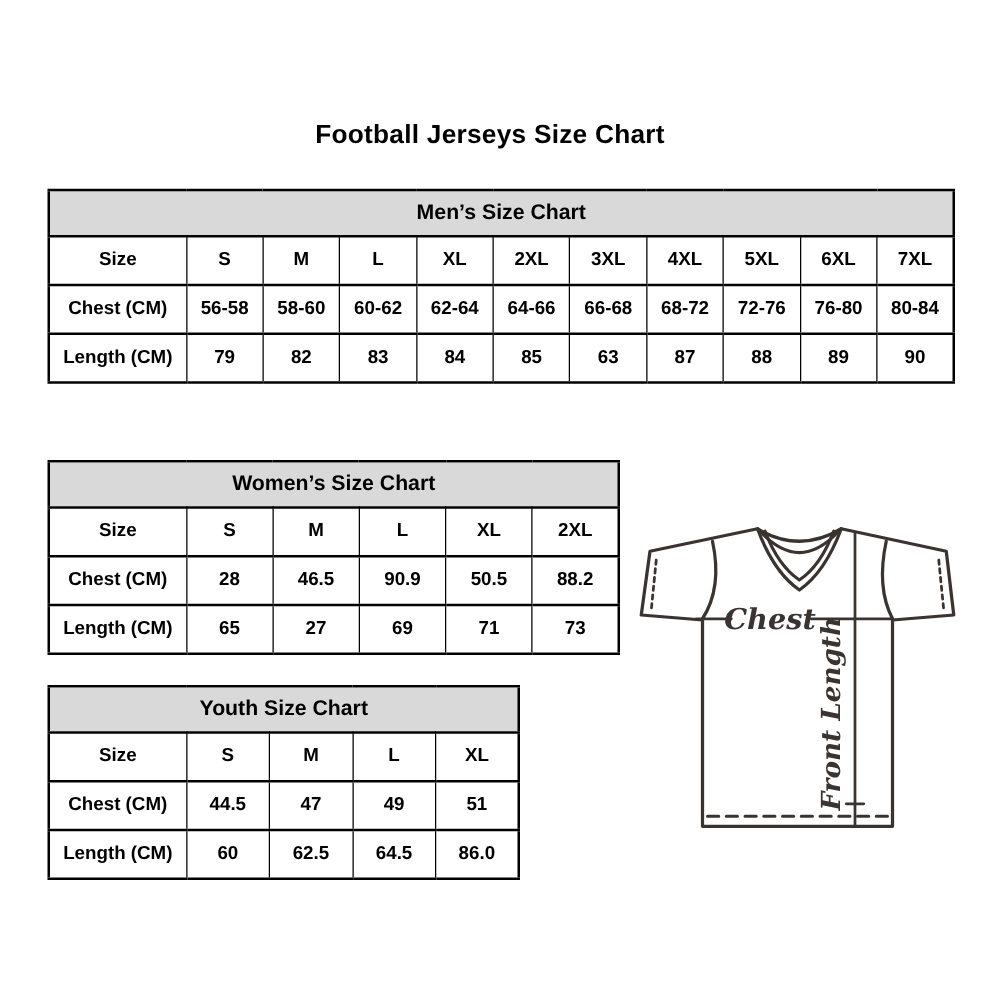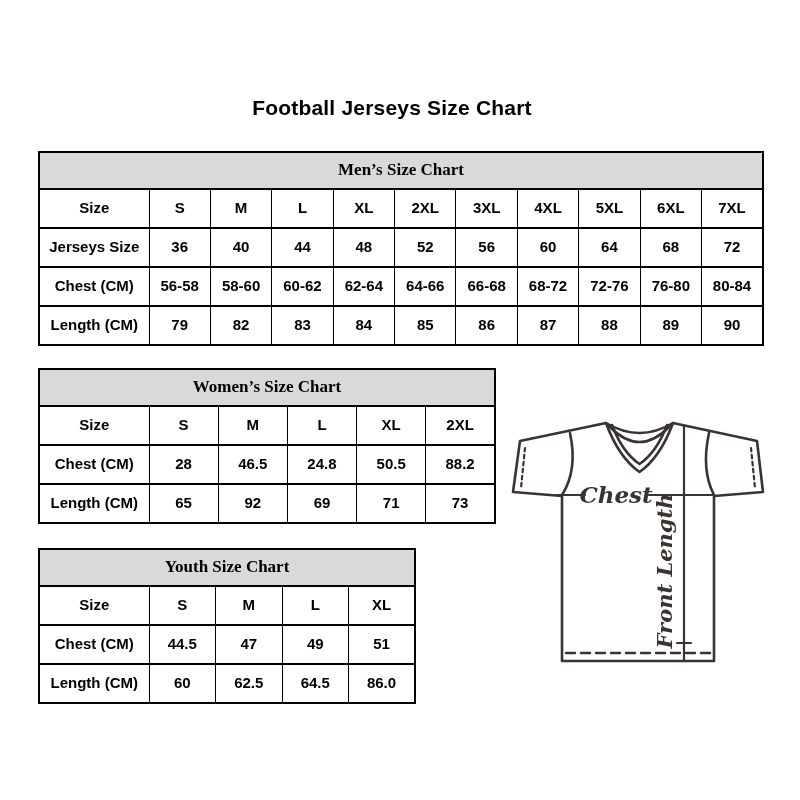--- a/index.html
+++ b/index.html
@@ -16,21 +16,21 @@
     position:absolute;border-collapse:collapse;table-layout:fixed;
     border:2px solid #000;background:#fff;
   }
   table.size-table td{
     border:1px solid #000;border-top-width:2px;border-bottom-width:2px;
     text-align:center;vertical-align:middle;
     font-weight:bold;font-size:15px;padding:0;line-height:1.1;
     overflow:hidden;white-space:nowrap;
   }
   table.size-table tr{height:39px;}
-  table.size-table tr.title-row{height:37px;font-family:Liberation Serif, serif;}
+  table.size-table tr.title-row{height:37px;}
   table.size-table tr.title-row td{background:#d9d9d9;font-size:17px;}
   #mens-table{left:38px;top:151px;width:726px;}
   #womens-table{left:38px;top:368px;width:458px;}
   #youth-table{left:38px;top:548px;width:378px;}
   col.label-col{width:110px;}
   #jersey-diagram{position:absolute;left:500px;top:405px;width:275px;height:270px;}
   .jersey-text{
     font-family:"DejaVu Serif","Liberation Serif",serif;
     font-style:italic;font-weight:bold;fill:#3a332f;
   }
@@ -67,53 +67,40 @@
         <td>L</td>
         <td>XL</td>
         <td>2XL</td>
         <td>3XL</td>
         <td>4XL</td>
         <td>5XL</td>
         <td>6XL</td>
         <td>7XL</td>
       </tr>
       <tr>
-        <td>Jerseys Size</td>
-        <td>36</td>
-        <td>40</td>
-        <td>44</td>
-        <td>48</td>
-        <td>52</td>
-        <td>56</td>
-        <td>60</td>
-        <td>64</td>
-        <td>68</td>
-        <td>72</td>
-      </tr>
-      <tr>
         <td>Chest (CM)</td>
         <td>56-58</td>
         <td>58-60</td>
         <td>60-62</td>
         <td>62-64</td>
         <td>64-66</td>
         <td>66-68</td>
         <td>68-72</td>
         <td>72-76</td>
         <td>76-80</td>
         <td>80-84</td>
       </tr>
       <tr>
         <td>Length (CM)</td>
         <td>79</td>
         <td>82</td>
         <td>83</td>
         <td>84</td>
         <td>85</td>
-        <td>86</td>
+        <td>63</td>
         <td>87</td>
         <td>88</td>
         <td>89</td>
         <td>90</td>
       </tr>
     </tbody>
   </table>
 
   <table class="size-table" id="womens-table">
     <colgroup>
@@ -133,28 +120,28 @@
         <td>S</td>
         <td>M</td>
         <td>L</td>
         <td>XL</td>
         <td>2XL</td>
       </tr>
       <tr>
         <td>Chest (CM)</td>
         <td>28</td>
         <td>46.5</td>
-        <td>24.8</td>
+        <td>90.9</td>
         <td>50.5</td>
         <td>88.2</td>
       </tr>
       <tr>
         <td>Length (CM)</td>
         <td>65</td>
-        <td>92</td>
+        <td>27</td>
         <td>69</td>
         <td>71</td>
         <td>73</td>
       </tr>
     </tbody>
   </table>
 
   <table class="size-table" id="youth-table">
     <colgroup>
       <col class="label-col">

